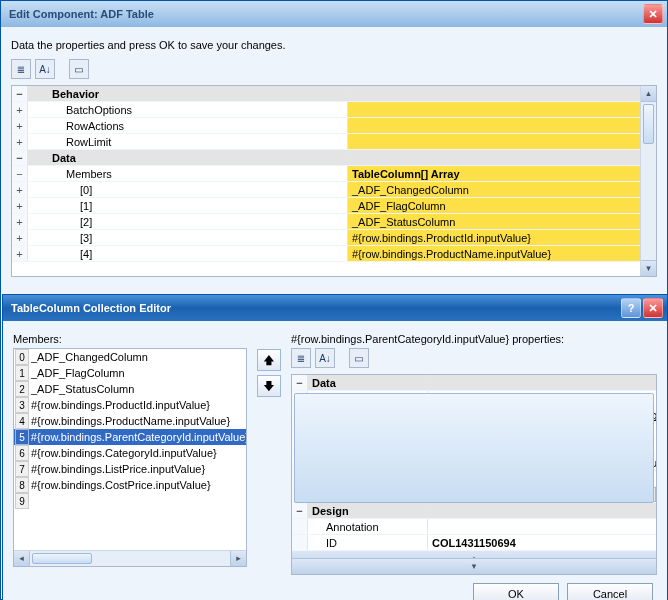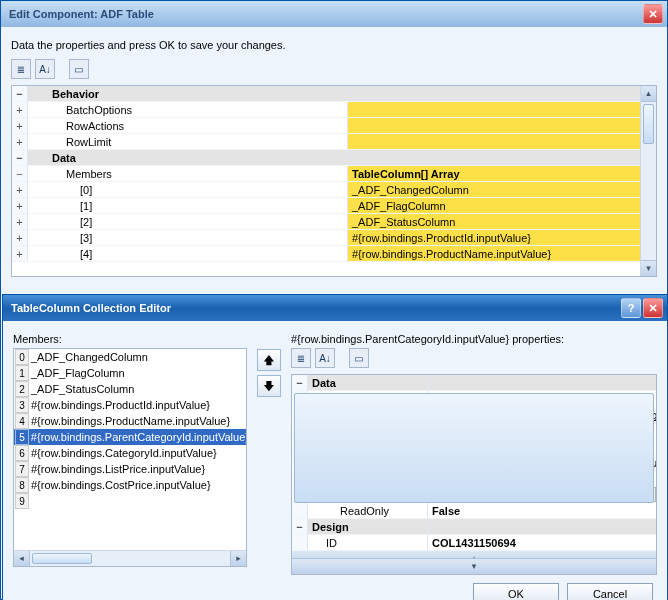--- a/index.html
+++ b/index.html
@@ -272,28 +272,28 @@
               <div class="pg2-val"></div>
             </div>
           <div class="pg2-row child2 sel">
               <div class="pg-exp"></div>
               <div class="pg2-key">List</div>
               <div class="pg2-val bold" style="display:flex;">
                 <span style="overflow:hidden; flex:1;">#{row.bindings.ParentCategoryId.inputValue}</span>
                 <span class="dots">…</span>
               </div>
             </div>
-          <div class="pg2-row child2">
-              <div class="pg-exp"></div>
-              <div class="pg2-key">ReadOnly</div>
-              <div class="pg2-val bold">False</div>
-            </div>
           <div class="pg2-row cat">
               <div class="pg-exp">−</div>
               <div class="pg2-key">Design</div>
+              <div class="pg2-val"></div>
+            </div>
+          <div class="pg2-row child">
+              <div class="pg-exp"></div>
+              <div class="pg2-key">Annotation</div>
               <div class="pg2-val"></div>
             </div>
           <div class="pg2-row child">
               <div class="pg-exp"></div>
               <div class="pg2-key">ID</div>
               <div class="pg2-val bold">COL1431150694</div>
             </div>
 
           <div class="scrollbar">
             <div class="sbbtn">▴</div>

